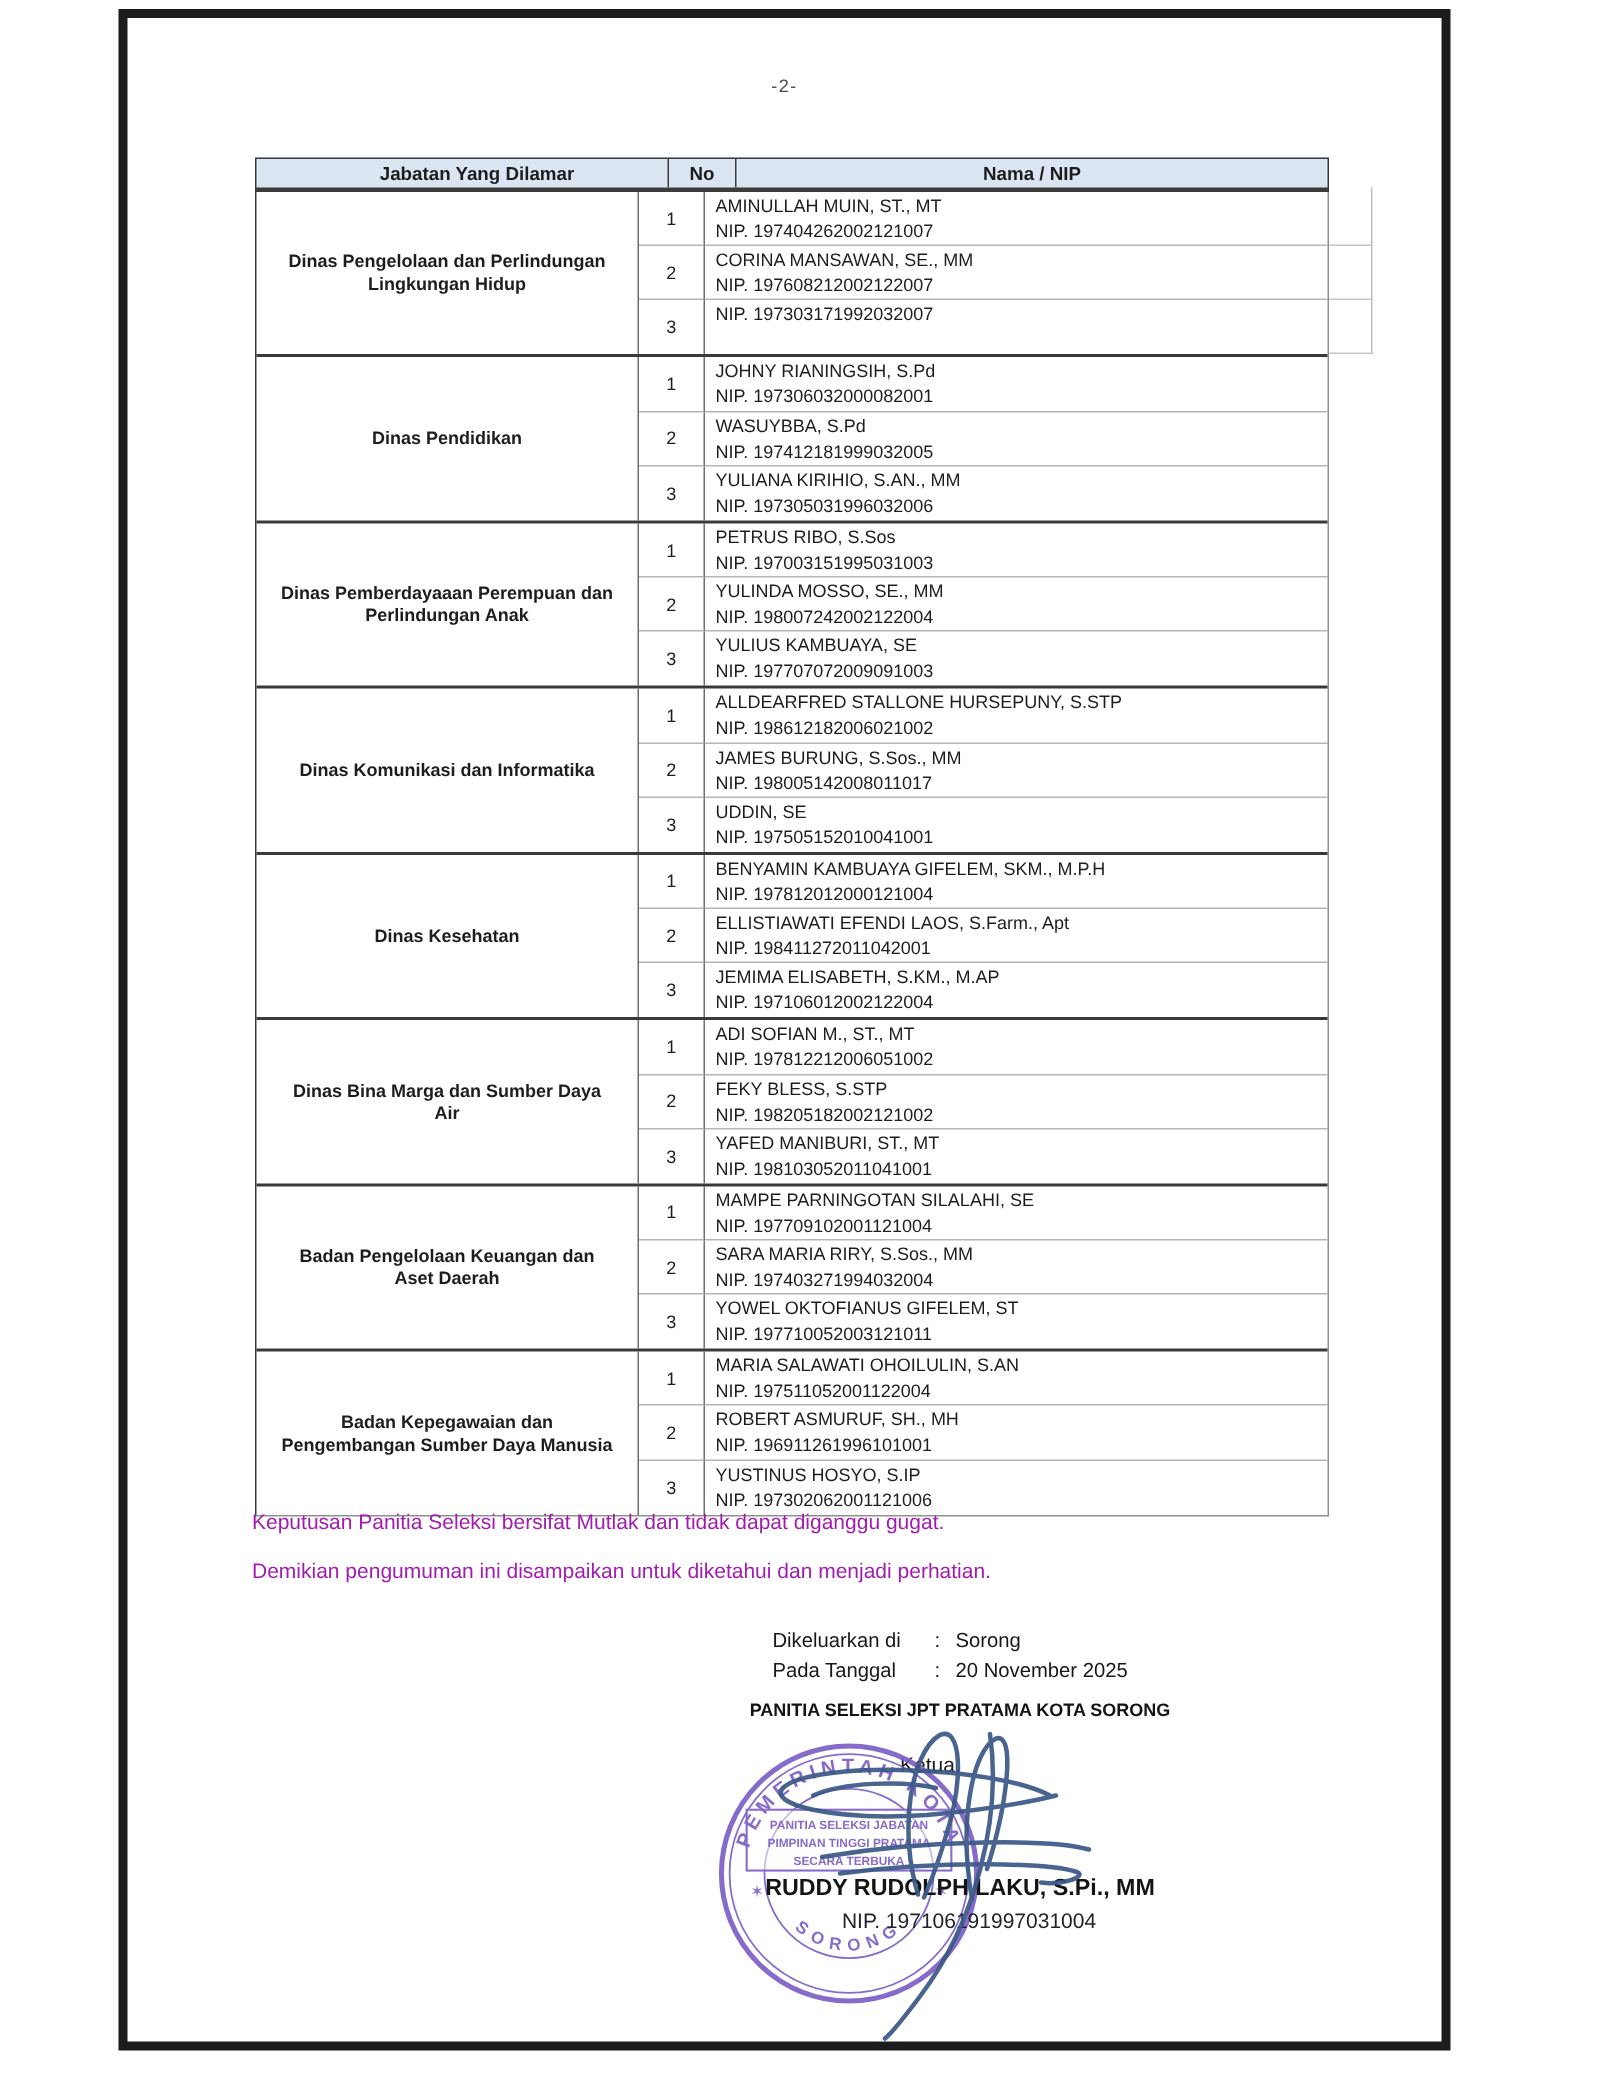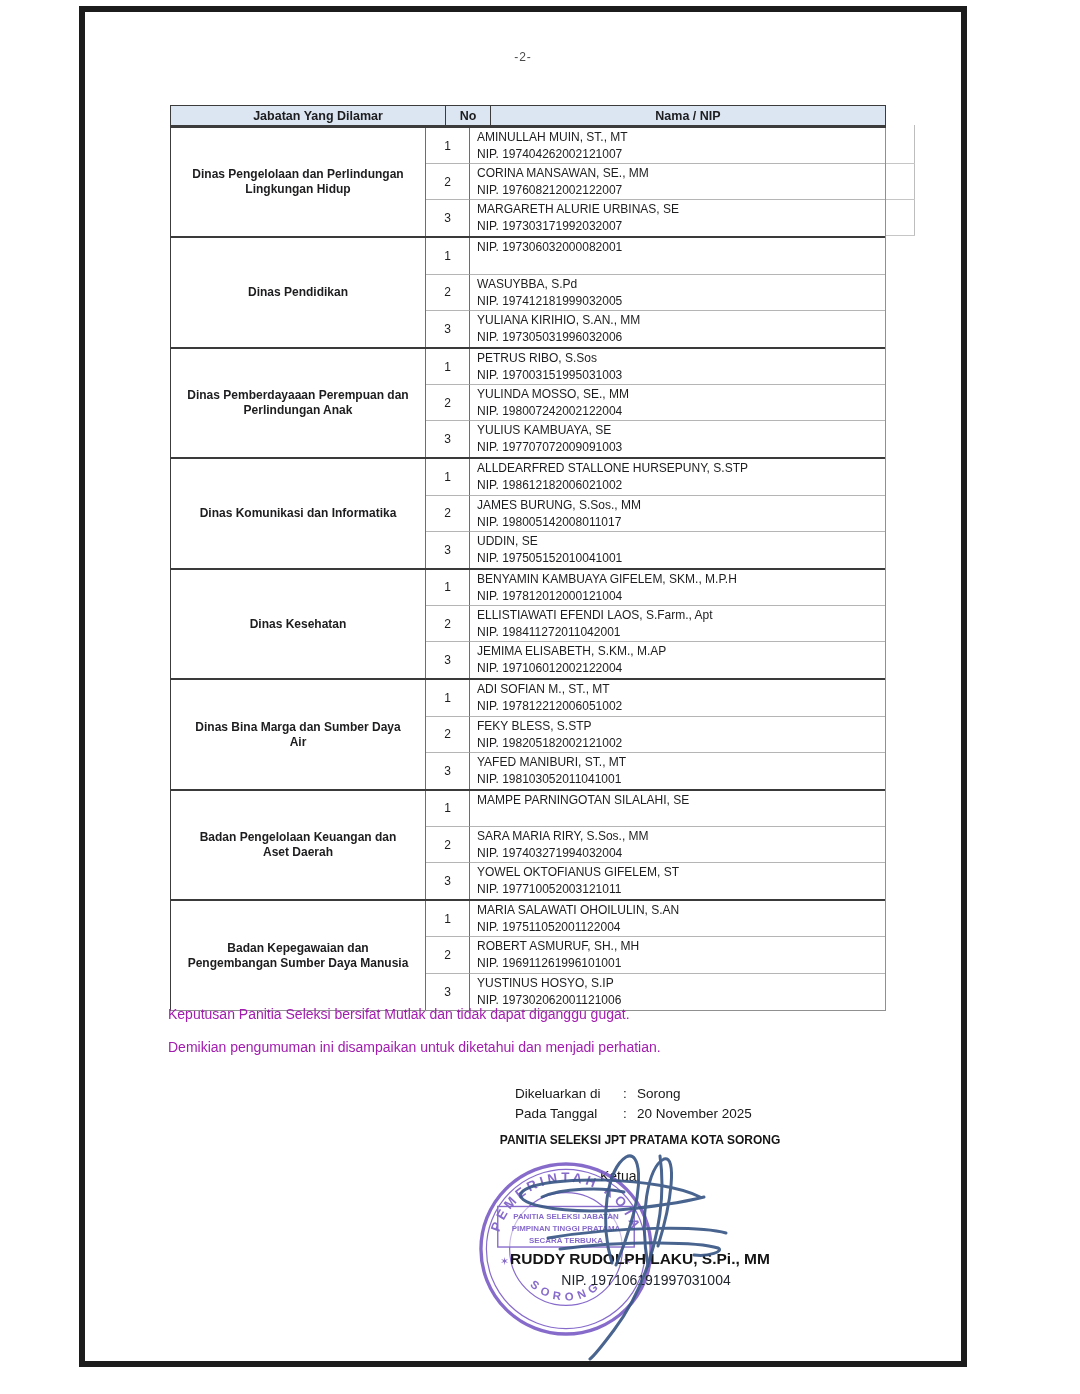--- a/index.html
+++ b/index.html
@@ -79,31 +79,31 @@
       <div class="prow">
         <div class="no">2</div>
         <div class="nm">
           <div class="nme">CORINA MANSAWAN, SE., MM</div>
           <div class="nip">NIP. 197608212002122007</div>
         </div>
       </div>
       <div class="prow">
         <div class="no">3</div>
         <div class="nm">
-          <div class="nme">MARGARETH ALURIE URBINAS, SE</div>
           <div class="nip">NIP. 197303171992032007</div>
         </div>
       </div>
     </div>
 
     <div class="sect">
       <div class="jab">Dinas Pendidikan</div>
       <div class="prow">
         <div class="no">1</div>
         <div class="nm">
+          <div class="nme">JOHNY RIANINGSIH, S.Pd</div>
           <div class="nip">NIP. 197306032000082001</div>
         </div>
       </div>
       <div class="prow">
         <div class="no">2</div>
         <div class="nm">
           <div class="nme">WASUYBBA, S.Pd</div>
           <div class="nip">NIP. 197412181999032005</div>
         </div>
       </div>
@@ -215,20 +215,21 @@
         </div>
       </div>
     </div>
 
     <div class="sect">
       <div class="jab">Badan Pengelolaan Keuangan dan Aset Daerah</div>
       <div class="prow">
         <div class="no">1</div>
         <div class="nm">
           <div class="nme">MAMPE PARNINGOTAN SILALAHI, SE</div>
+          <div class="nip">NIP. 197709102001121004</div>
         </div>
       </div>
       <div class="prow">
         <div class="no">2</div>
         <div class="nm">
           <div class="nme">SARA MARIA RIRY, S.Sos., MM</div>
           <div class="nip">NIP. 197403271994032004</div>
         </div>
       </div>
       <div class="prow">

